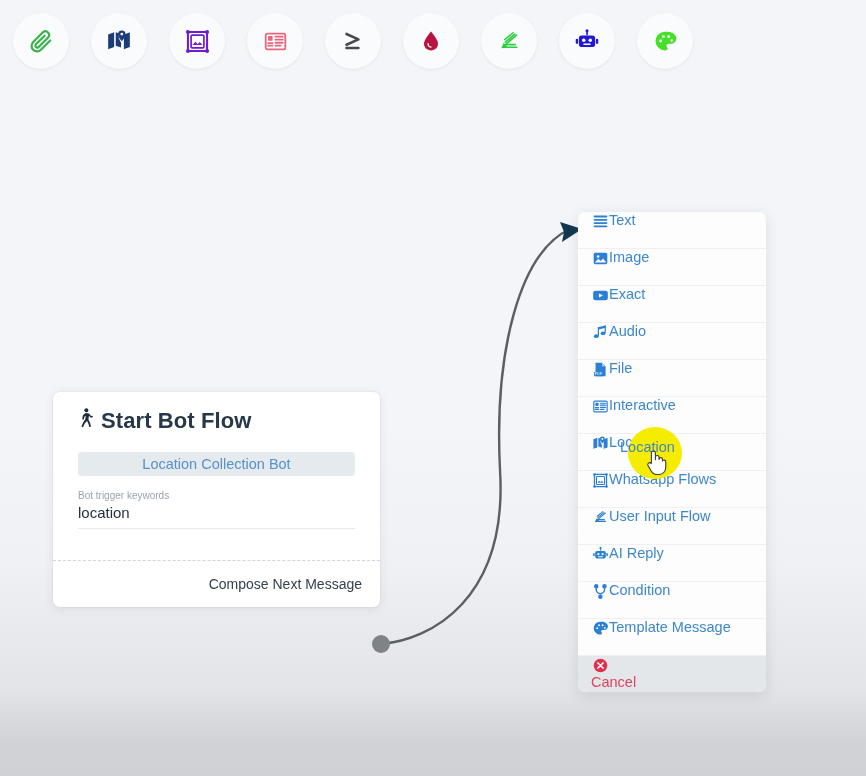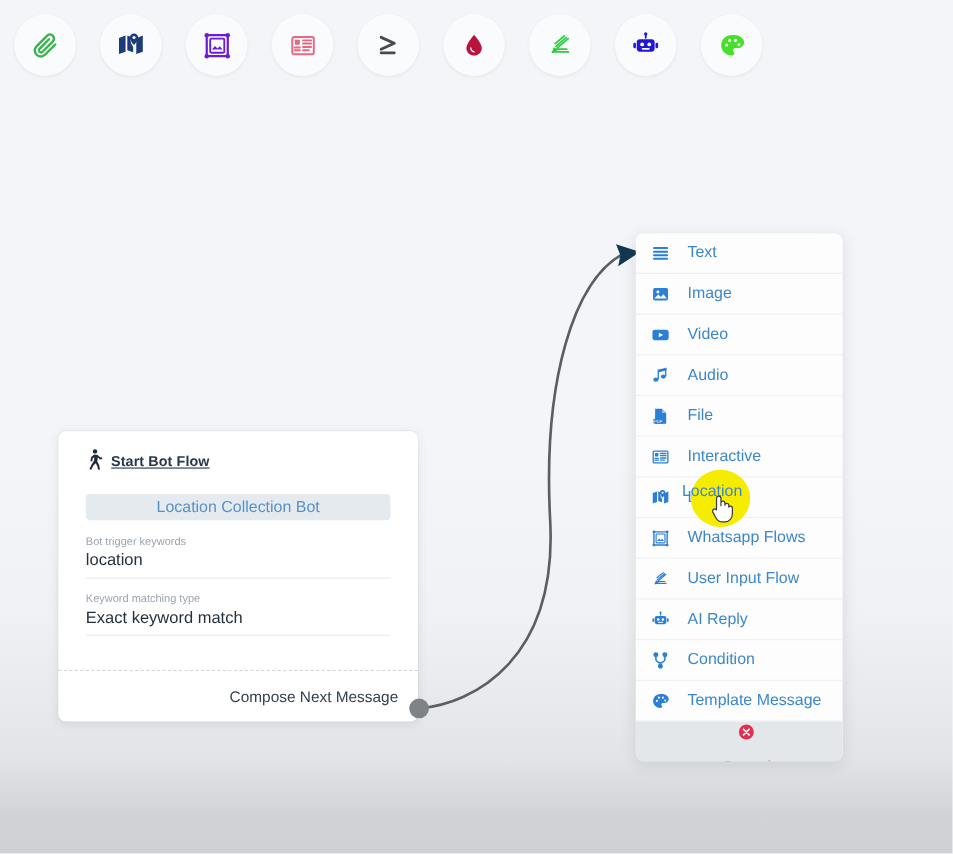--- a/index.html
+++ b/index.html
@@ -74,26 +74,25 @@
     border-radius: 7px;
     box-shadow: 0 2px 10px rgba(60,70,90,0.10), 0 0 0 1px rgba(70,80,100,0.04);
     z-index: 4;
     overflow: visible;
   }
   #bot-card-body { padding: 16px 25px 10px 25px; }
   .card-title {
     display: flex;
     align-items: center;
     gap: 7px;
-    font-size: 13px;
+    font-size: 22px;
     color: #263849;
     font-weight: 600;
     margin-bottom: 18px;
     letter-spacing: .1px;
-    text-decoration: underline;
   }
   .card-title .walk-icon { display:block; }
   .bot-name-field {
     background: #e5eaef;
     border-radius: 4px;
     height: 24px;
     display: flex;
     align-items: center;
     justify-content: center;
     color: #5691c8;
@@ -148,22 +147,21 @@
     width: 188px;
     background: #fdfdfd;
     border-radius: 7px 7px 7px 7px;
     box-shadow: 0 3px 14px rgba(50,60,80,0.13);
     z-index: 5;
     overflow: hidden;
   }
   .menu-item {
     height: 36px;
     display: flex;
-    align-items: center;
-    gap: 16px;
+    gap: 0;
     padding-left: 13px;
     border-bottom: 1px solid #eef0f2;
     font-size: 14.5px;
     color: #3d87c9;
     position: relative;
     background: transparent;
   }
   .menu-item:last-child { border-bottom: none; flex-direction: column; }
   .menu-item .mi-icon {
     width: 18px;
@@ -337,24 +335,20 @@
 
     <div class="bot-name-field">
       <span>Location Collection Bot</span>
     </div>
 
     <div class="field-row">
       <div class="field-label">Bot trigger keywords</div>
       <div class="field-value">location</div>
     </div>
 
-    <div class="field-row">
-      <div class="field-label">Keyword matching type</div>
-      <div class="field-value">Exact keyword match</div>
-    </div>
 
   </div>
 
   <hr id="card-divider">
 
   <div id="card-footer">
     <span id="compose-label">Compose Next Message</span>
   </div>
 </div>
 
@@ -382,21 +376,21 @@
     <span>Image</span>
   </div>
 
   <div class="menu-item">
     <span class="mi-icon">
       <svg width="17" height="17" viewBox="0 0 24 24" fill="#2b7fd4">
         <rect x="1.6" y="5.2" width="20.8" height="13.6" rx="3.4"></rect>
         <path d="M9.8 9.1l5.6 2.9-5.6 2.9z" fill="#ffffff"></path>
       </svg>
     </span>
-    <span>Video</span>
+    <span>Exact</span>
   </div>
 
   <div class="menu-item">
     <span class="mi-icon">
       <svg width="17" height="17" viewBox="0 0 24 24" fill="#2b7fd4">
         <path d="M9.4 4.2 19.4 2v3.4L9.4 7.6z"></path>
         <rect x="8.2" y="4.2" width="1.7" height="12.4"></rect>
         <rect x="17.8" y="2" width="1.7" height="10.6"></rect>
         <ellipse cx="6" cy="17.2" rx="3.3" ry="2.7"></ellipse>
         <ellipse cx="15.6" cy="13.2" rx="3.3" ry="2.7"></ellipse>

